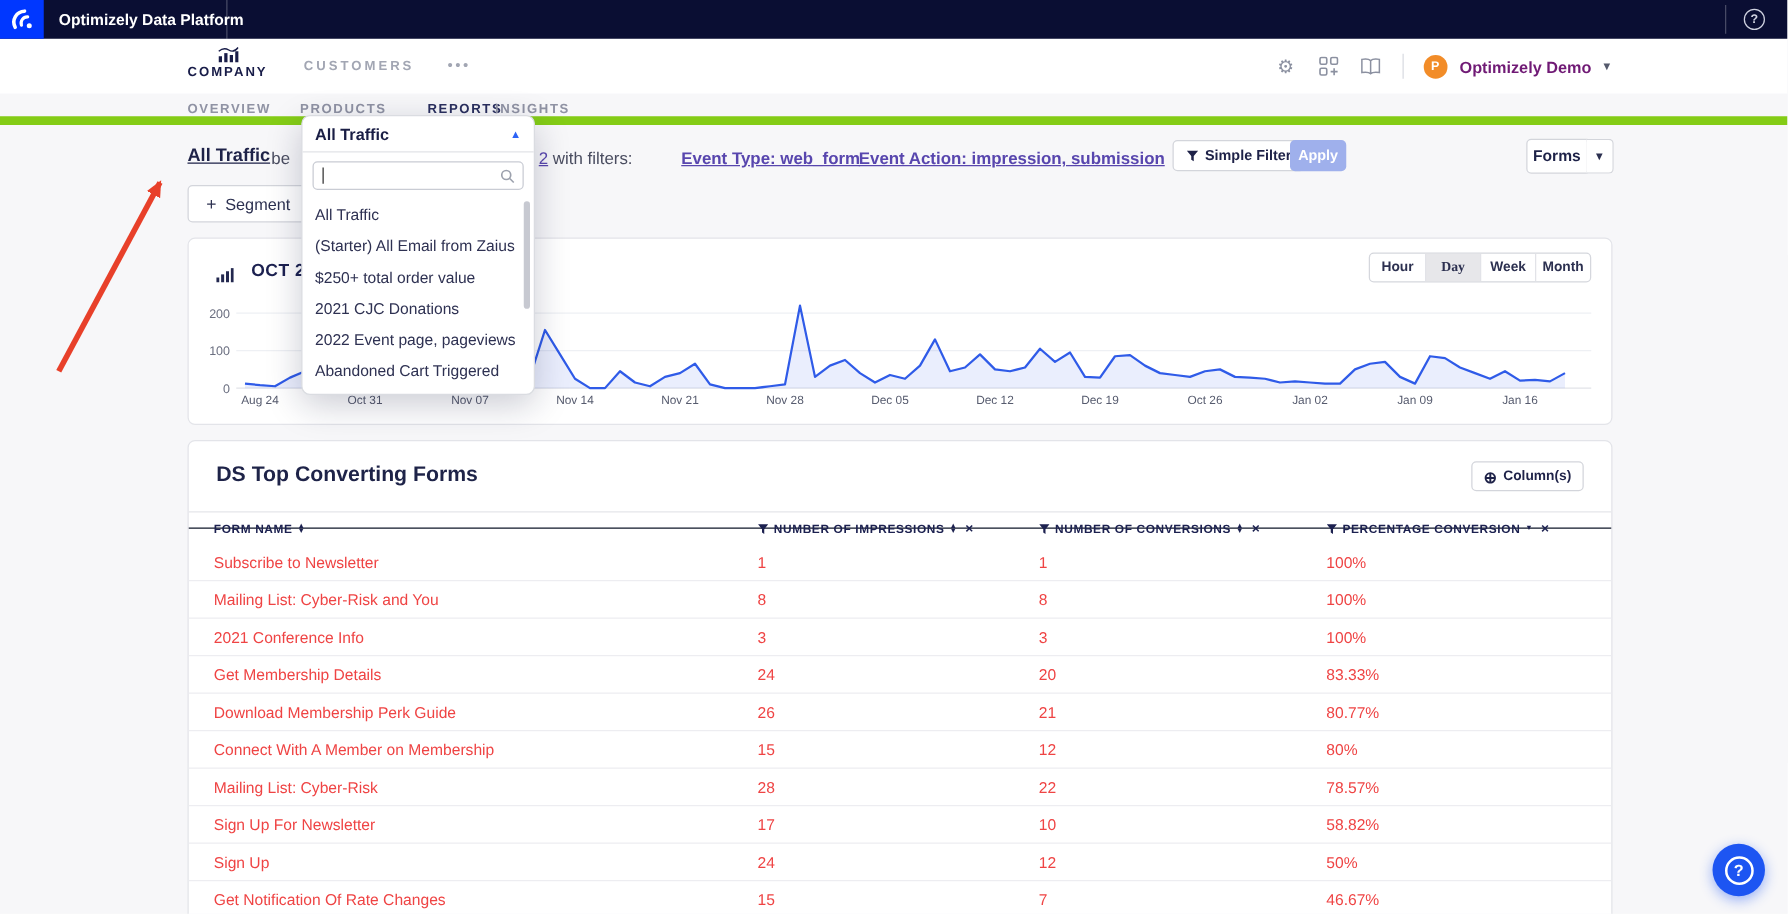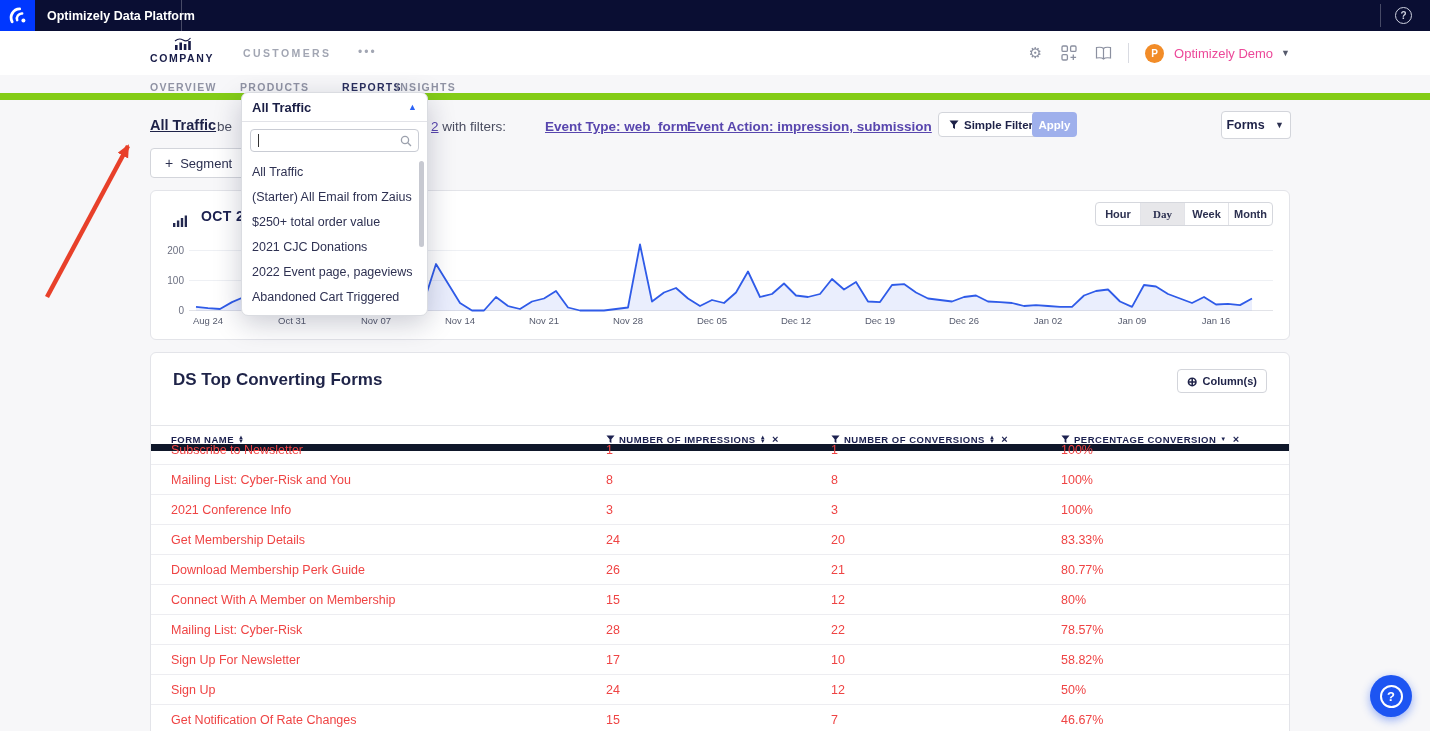--- a/index.html
+++ b/index.html
@@ -17,21 +17,21 @@
   
   .nav { position:absolute; left:0; top:31px; width:1430px; height:44px; background:#fff; }
   .nav-company { position:absolute; left:150px; top:6px; display:flex; flex-direction:column; align-items:center; cursor:pointer; }
   .nav-company-label { font-size:10.5px; font-weight:bold; letter-spacing:1.6px; color:#181c48; margin-top:2px; }
   .nav-customers { position:absolute; left:243px; top:16px; font-size:10.5px; font-weight:bold; letter-spacing:2.4px; color:#a2a6b3; cursor:pointer; }
   .nav-more { position:absolute; left:358px; top:14px; font-size:12px; letter-spacing:2px; color:#a2a6b3; cursor:pointer; }
   .nav-right { position:absolute; right:140px; top:0; height:44px; display:flex; align-items:center; gap:16px; }
   .nav-ic { width:18px; height:18px; display:flex; align-items:center; justify-content:center; color:#8b90a0; font-size:15px; cursor:pointer; }
   .nav-vdiv { width:1px; height:20px; background:#d9dbe2; }
   .avatar { width:19px; height:19px; border-radius:50%; background:#f28c28; color:#fff; font-size:10px; font-weight:bold; display:flex; align-items:center; justify-content:center; }
-  .account-name { font-size:13px; color:#ec4899; margin-left:-6px; cursor:pointer; }
+  .account-name { font-size:13px; color:#701a75; margin-left:-6px; cursor:pointer;font-weight:bold; }
   .account-caret { font-size:9px; color:#555a6c; margin-left:-8px; cursor:pointer; }
 
   
   .tabsrow { position:absolute; left:0; top:75px; width:1430px; height:25px; background:#f7f7f9; border-bottom:7px solid #84cc16; }
   .tab { position:absolute; top:6px; font-size:10.5px; font-weight:bold; letter-spacing:1.3px; color:#9093a4; cursor:pointer; }
   .tab.active { color:#2a2f5e; }
 
   
   .seg-link { position:absolute; left:150px; top:117px; font-size:14.5px; font-weight:bold; color:#1e2248; text-decoration:underline; cursor:pointer; }
   .frag-left { position:absolute; left:217px; top:119px; font-size:13.5px; color:#4a4d60; }
@@ -53,21 +53,21 @@
   .range-group { position:absolute; right:16px; top:11px; display:flex; border:1px solid #d5d7dd; border-radius:4px; overflow:hidden; background:#fff; }
   .range-btn { width:44px; height:22px; font-size:11px; font-weight:bold; color:#2c3050; display:flex; align-items:center; justify-content:center; border-left:1px solid #e2e3e8; cursor:pointer; }
   .range-btn:first-child { border-left:none; }
   .range-btn.active { background:#e7e7ea;font-family:Liberation Serif, serif; }
   .xlabel { position:absolute; top:124px; transform:translateX(-50%); font-size:9.5px; color:#565b6e; }
 
   
   .table-card { position:absolute; left:150px; top:352px; width:1140px; height:560px; background:#fff; border:1px solid #e3e4e9; border-radius:6px; }
   .table-title { position:absolute; left:22px; top:17px; font-size:17px; font-weight:bold; color:#1e2348; }
   .btn-columns { position:absolute; right:22px; top:16px; height:24px; padding:0 9px; font-size:11px; display:flex; align-items:center; gap:5px; }
-  .thead { position:absolute; left:0; top:72px; width:100%; height:26px; border-top:1px solid #e5e6ea; border-bottom:7px solid #0f172a; }
+  .thead { position:absolute; left:0; top:56px; width:100%; height:14px; border-top:1px solid #e5e6ea; border-bottom:1px solid #0f172a; }
   .th { position:absolute; top:0; height:26px; display:flex; align-items:center; gap:4px; font-size:9.5px; font-weight:bold; letter-spacing:.5px; color:#1c2150; cursor:pointer; }
   .th .x { font-size:11px; font-weight:bold; margin-left:2px; cursor:pointer; }
   .sorticon { display:flex; flex-direction:column; line-height:4.5px; font-size:6px; color:#1c2150; }
   .trow { position:absolute; left:0; width:100%; height:30px; border-bottom:1px solid #ededf1; }
   .td { position:absolute; top:8px; font-size:12.5px; color:#ef4444; white-space:nowrap; }
 
   
   .dd-panel { position:absolute; left:241px; top:92px; width:187px; background:#fff; border:1px solid #dadce1; border-radius:7px; box-shadow:0 8px 28px rgba(20,24,60,.22); z-index:50; }
   .dd-head { height:29px; display:flex; align-items:center; justify-content:space-between; padding:0 10px; border-bottom:1px solid #e2e3e8; }
   .dd-head-label { font-size:13px; font-weight:bold; color:#1a1e45; }
@@ -192,21 +192,21 @@
   <div id="xlabels">
       <div class="xlabel" style="left: 57px;">Aug 24</div>
       <div class="xlabel" style="left: 141px;">Oct 31</div>
       <div class="xlabel" style="left: 225px;">Nov 07</div>
       <div class="xlabel" style="left: 309px;">Nov 14</div>
       <div class="xlabel" style="left: 393px;">Nov 21</div>
       <div class="xlabel" style="left: 477px;">Nov 28</div>
       <div class="xlabel" style="left: 561px;">Dec 05</div>
       <div class="xlabel" style="left: 645px;">Dec 12</div>
       <div class="xlabel" style="left: 729px;">Dec 19</div>
-      <div class="xlabel" style="left: 813px;">Dec 26</div>
+      <div class="xlabel" style="left: 813px;">Oct 26</div>
       <div class="xlabel" style="left: 897px;">Jan 02</div>
       <div class="xlabel" style="left: 981px;">Jan 09</div>
       <div class="xlabel" style="left: 1065px;">Jan 16</div>
     </div>
 </div>
 
 <div class="table-card">
   <div class="table-title">DS Top Converting Forms</div>
   <button class="btn btn-columns">
     <span style="font-size:13px;">⊕</span>

